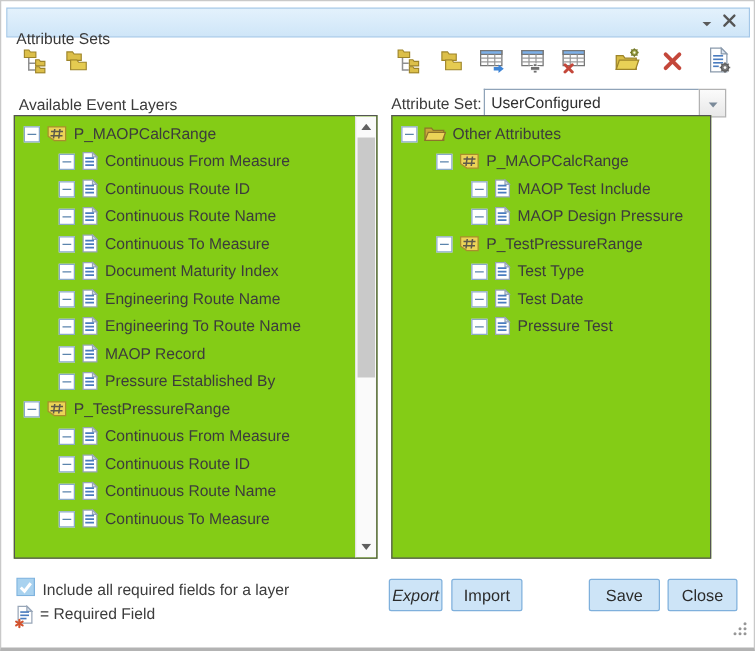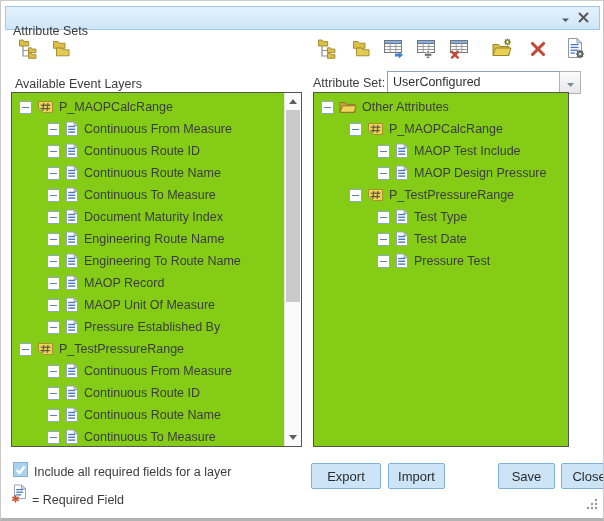--- a/index.html
+++ b/index.html
@@ -52,27 +52,27 @@
   .vscroll { position: absolute; top: 0; right: 0; bottom: 0; width: 17px;
     background: #fafafa; border-left: 1px solid #e3e3e3; }
   .sb-arrow { position: absolute; left: 0; width: 16px; height: 17px;
     display: flex; align-items: center; justify-content: center; }
   .sb-up { top: 0; } .sb-down { bottom: 0; }
   .sb-thumb { position: absolute; left: 1px; width: 14px; top: 17px; height: 192px;
     background: #c9c9c9; }
   
   .chk-row { position: absolute; left: 12px; top: 461px; display: flex; align-items: center; }
   .chk-row .lbl { font-size: 12.5px; color: #3c3c3c; margin-left: 6px; }
-  .req-row { position: absolute; left: 10px; top: 483px; display: flex; align-items: flex-end; }
+  .req-row { position: absolute; left: 10px; top: 483px; display: flex; align-items: flex-start; }
   .req-row .lbl { font-size: 12.5px; color: #3c3c3c; margin-left: 5px; }
   .btn-row { position: absolute; left: 310px; top: 462px; display: flex; }
   .btn { height: 26px; background: #cde4f7; border: 1px solid #7fb0dc; border-radius: 2px;
     font-size: 13px; color: #2b2b2b; display: flex; align-items: center; justify-content: center;
     font-family: "Liberation Sans", sans-serif; }
-  .btn-export { width: 70px; } .btn-import { width: 57px; margin-left: 7px; }
+  .btn-export { width: 43px; font-style: italic; } .btn-import { width: 57px; margin-left: 7px; }
   .btn-save { width: 57px; margin-left: 53px; } .btn-close { width: 56px; margin-left: 6px; }
   .grip { position: absolute; right: 5px; bottom: 4px; }
 </style>
 </head>
 <body>
 
 <div class="dialog">
 
   <div class="titlebar">
     <span class="title">Attribute Sets</span>
@@ -354,35 +354,20 @@
             <svg width="14" height="16" viewBox="0 0 14 16">
               <path d="M1.5 1 h7.5 l3.5 3.5 v10 h-11 z" fill="#fff" stroke="#98a6b8"></path>
               <path d="M9 1 l3.5 3.5 H9 z" fill="#dbe5f1" stroke="#98a6b8"></path>
               <g fill="#4a7cbf">
                 <rect x="3.2" y="4.8" width="7" height="1.4"></rect>
                 <rect x="3.2" y="7.6" width="7" height="1.4"></rect>
                 <rect x="3.2" y="10.4" width="7" height="1.4"></rect>
               </g>
             </svg>
           </span>
-          <span class="node-label">MAOP Unit Of Measure</span>
-        </div>
-        <div class="tree-row" style="padding-left: 35px;">
-          <span class="expand-box"></span>
-          <span class="node-icon">
-            <svg width="14" height="16" viewBox="0 0 14 16">
-              <path d="M1.5 1 h7.5 l3.5 3.5 v10 h-11 z" fill="#fff" stroke="#98a6b8"></path>
-              <path d="M9 1 l3.5 3.5 H9 z" fill="#dbe5f1" stroke="#98a6b8"></path>
-              <g fill="#4a7cbf">
-                <rect x="3.2" y="4.8" width="7" height="1.4"></rect>
-                <rect x="3.2" y="7.6" width="7" height="1.4"></rect>
-                <rect x="3.2" y="10.4" width="7" height="1.4"></rect>
-              </g>
-            </svg>
-          </span>
           <span class="node-label">Pressure Established By</span>
         </div>
         <div class="tree-row" style="padding-left: 7px;">
           <span class="expand-box"></span>
           <span class="node-icon">
             <svg width="17" height="14" viewBox="0 0 17 14">
               <path d="M1.5 1.5 H15.5 V12.5 H6.5 L1.5 9 z" fill="#ecd457" stroke="#a98e2c"></path>
               <g stroke="#5d594b" stroke-width="1.2">
                 <line x1="6.8" y1="3.2" x2="5.8" y2="10.8"></line>
                 <line x1="11" y1="3.2" x2="10" y2="10.8"></line>

